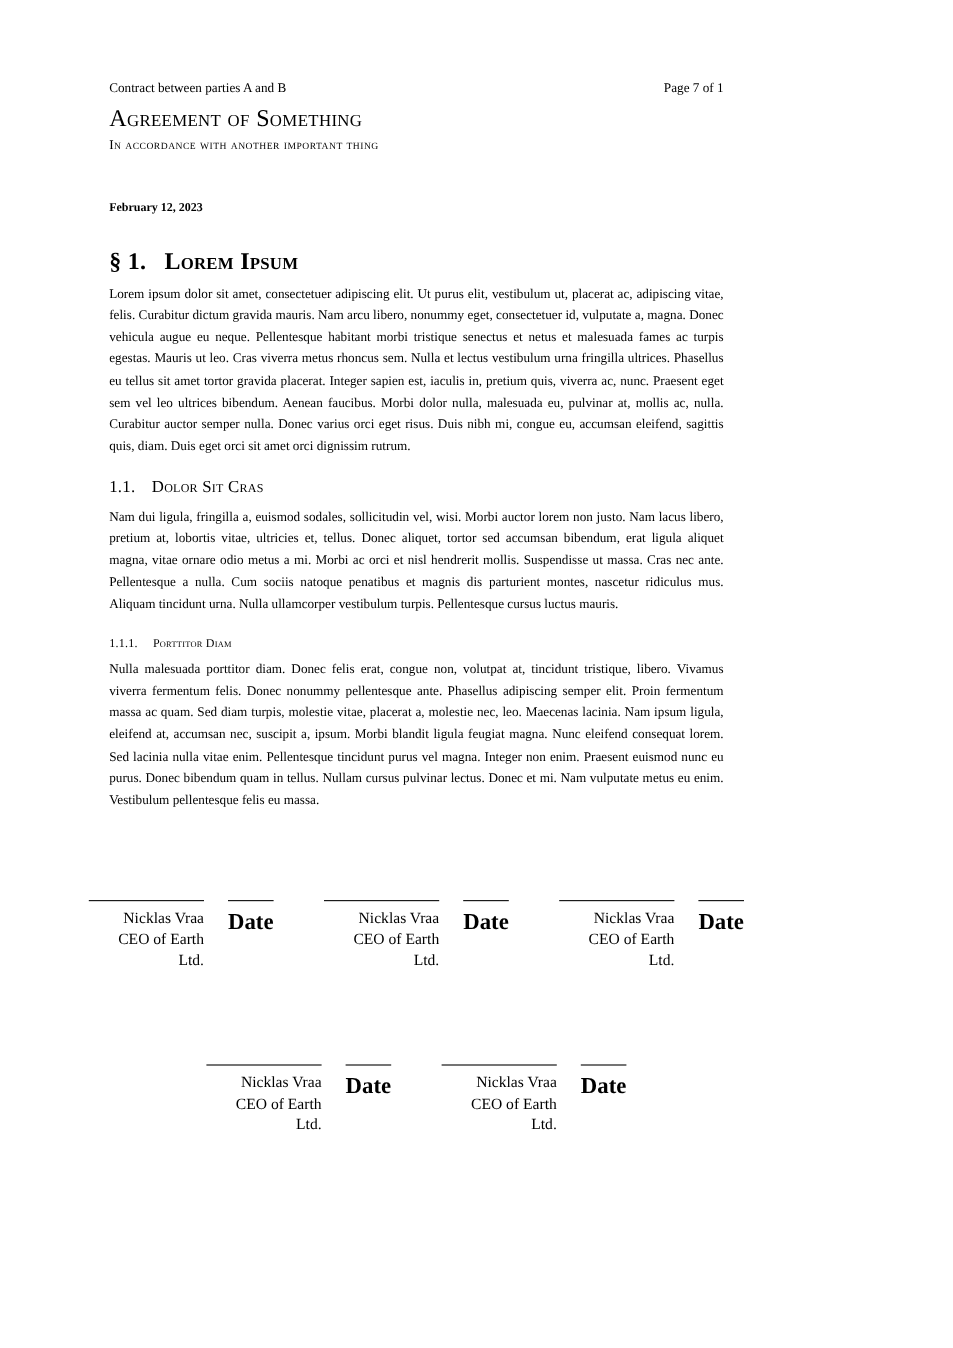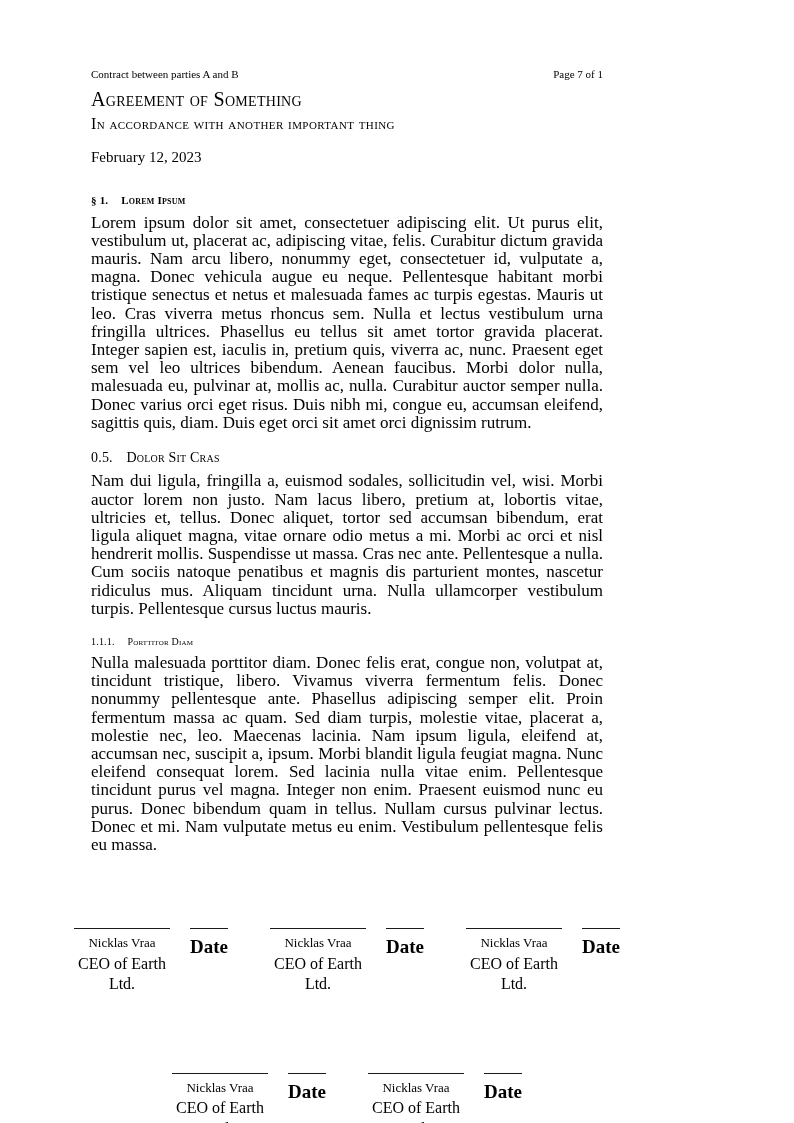--- a/index.html
+++ b/index.html
@@ -26,72 +26,73 @@
   .doc-title {
     margin-top: 8px;
     font-size: 20px;
     font-weight: normal;
     font-variant: small-caps;
     letter-spacing: 0.3px;
     line-height: 1.1;
   }
   .doc-subtitle {
     margin-top: 5px;
-    font-size: 16px;
+    font-size: 11px;
     font-weight: normal;
     font-variant: small-caps;
     letter-spacing: 0.4px;
     line-height: 1.15;
   }
   .doc-date {
-    margin-top: 16px;
-    font-size: 15px;
+    margin-top: 40px;
+    font-size: 10px;
+    font-weight: bold;
   }
   .sec-heading {
     margin-top: 28px;
-    font-size: 11px;
+    font-size: 20px;
     font-weight: bold;
     font-variant: small-caps;
     letter-spacing: 0.2px;
     line-height: 1.1;
   }
   .subsec-heading, .subsubsec-heading {
     margin-top: 18px;
     font-size: 14px;
     font-weight: normal;
     font-variant: small-caps;
     letter-spacing: 0.2px;
     line-height: 1.1;
   }
   .subsubsec-heading { font-size: 10px; }
   .sec-num { margin-right: 10px; }
   .body-par {
     margin-top: 7px;
-    font-size: 17px;
+    font-size: 11px;
     line-height: 18.2px;
     text-align: justify;
   }
   .sig-row {
     display: flex;
     justify-content: center;
     gap: 42px;
   }
   .sig-row-1 { margin-top: 74px; }
   .sig-row-2 { margin-top: 78px; }
   .sig-unit { display: flex; gap: 20px; }
   .sig-col { text-align: center; }
-  .sig-col-name { width: 96px; }
+  .sig-col-name { width: 96px; text-align: right; }
   .sig-col-date { width: 38px; }
   .sig-rule {
     border-top: 1.2px solid #1a1a1a;
     height: 0;
     margin-bottom: 6px;
   }
   .sig-name { font-size: 13px; line-height: 1.25; }
-  .sig-role { font-size: 16px; line-height: 1.3; margin-top: 2px; }
+  .sig-role { font-size: 13px; line-height: 1.3; margin-top: 2px; }
   .sig-date-label { font-size: 19px; line-height: 1.25; font-weight: bold; }
 </style>
 </head>
 <body>
 
 <div class="page">
 
   <div class="running-header">
     <span>Contract between parties A and B</span>
     <span>Page 7 of 1</span>
@@ -102,21 +103,21 @@
 
   <div class="doc-date">February 12, 2023</div>
 
   <h3 class="sec-heading">
     <span class="sec-num">§ 1.</span>
     <span>Lorem Ipsum</span>
   </h3>
   <p class="body-par">Lorem ipsum dolor sit amet, consectetuer adipiscing elit. Ut purus elit, vestibulum ut, placerat ac, adipiscing vitae, felis. Curabitur dictum gravida mauris. Nam arcu libero, nonummy eget, consectetuer id, vulputate a, magna. Donec vehicula augue eu neque. Pellentesque habitant morbi tristique senectus et netus et malesuada fames ac turpis egestas. Mauris ut leo. Cras viverra metus rhoncus sem. Nulla et lectus vestibulum urna fringilla ultrices. Phasellus eu tellus sit amet tortor gravida placerat. Integer sapien est, iaculis in, pretium quis, viverra ac, nunc. Praesent eget sem vel leo ultrices bibendum. Aenean faucibus. Morbi dolor nulla, malesuada eu, pulvinar at, mollis ac, nulla. Curabitur auctor semper nulla. Donec varius orci eget risus. Duis nibh mi, congue eu, accumsan eleifend, sagittis quis, diam. Duis eget orci sit amet orci dignissim rutrum.</p>
 
   <h4 class="subsec-heading">
-    <span class="sec-num">0.5.</span>
+    <span class="sec-num">1.1.</span>
     <span>Dolor Sit Cras</span>
   </h4>
   <p class="body-par">Nam dui ligula, fringilla a, euismod sodales, sollicitudin vel, wisi. Morbi auctor lorem non justo. Nam lacus libero, pretium at, lobortis vitae, ultricies et, tellus. Donec aliquet, tortor sed accumsan bibendum, erat ligula aliquet magna, vitae ornare odio metus a mi. Morbi ac orci et nisl hendrerit mollis. Suspendisse ut massa. Cras nec ante. Pellentesque a nulla. Cum sociis natoque penatibus et magnis dis parturient montes, nascetur ridiculus mus. Aliquam tincidunt urna. Nulla ullamcorper vestibulum turpis. Pellentesque cursus luctus mauris.</p>
 
   <h5 class="subsubsec-heading">
     <span class="sec-num">1.1.1.</span>
     <span>Porttitor Diam</span>
   </h5>
   <p class="body-par">Nulla malesuada porttitor diam. Donec felis erat, congue non, volutpat at, tincidunt tristique, libero. Vivamus viverra fermentum felis. Donec nonummy pellentesque ante. Phasellus adipiscing semper elit. Proin fermentum massa ac quam. Sed diam turpis, molestie vitae, placerat a, molestie nec, leo. Maecenas lacinia. Nam ipsum ligula, eleifend at, accumsan nec, suscipit a, ipsum. Morbi blandit ligula feugiat magna. Nunc eleifend consequat lorem. Sed lacinia nulla vitae enim. Pellentesque tincidunt purus vel magna. Integer non enim. Praesent euismod nunc eu purus. Donec bibendum quam in tellus. Nullam cursus pulvinar lectus. Donec et mi. Nam vulputate metus eu enim. Vestibulum pellentesque felis eu massa.</p>
 

